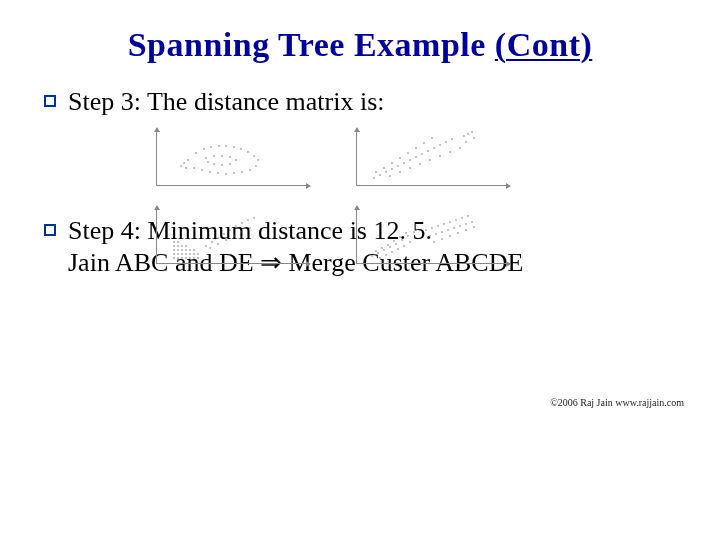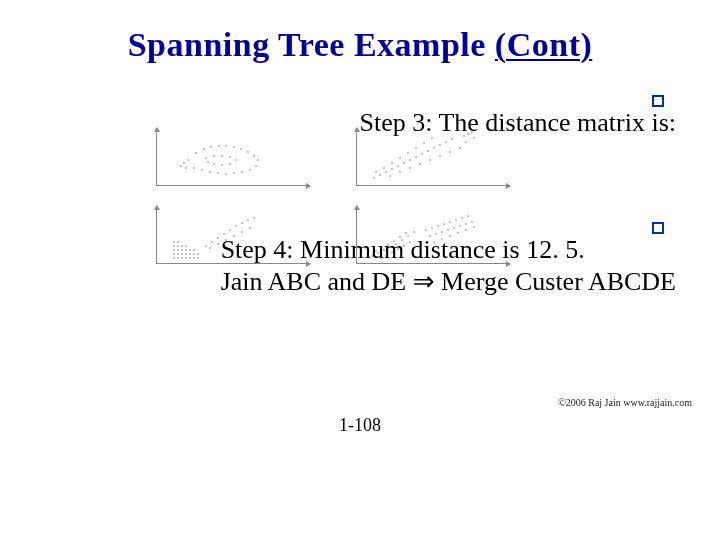--- a/index.html
+++ b/index.html
@@ -35,39 +35,38 @@
     text-underline-offset: 3px;
   }
   .body {
     position: absolute;
     top: 86px;
     left: 44px;
     right: 44px;
   }
   .bullet-row {
     display: flex;
-    align-items: flex-end;
+    align-items: flex-start;
     margin-bottom: 6px;
-    flex-direction: column;
   }
   .bullet {
     width: 12px;
     height: 12px;
     border: 2px solid #003399;
     box-sizing: border-box;
     margin-top: 9px;
     margin-right: 12px;
     flex: 0 0 auto;
   }
   .bullet-text {
     font-size: 26px;
     line-height: 1.25;
   }
   .step4-block {
-    margin-top: 73px;
+    margin-top: 96px;
   }
   .figure-area {
     position: absolute;
     top: 128px;
     left: 150px;
     width: 360px;
     height: 150px;
   }
   .plot {
     position: absolute;
@@ -126,21 +125,21 @@
     position: absolute;
     bottom: 16px;
     left: 0;
     right: 0;
     text-align: center;
     font-size: 18px;
   }
   .copyright {
     position: absolute;
     bottom: 44px;
-    right: 28px;
+    right: 36px;
     font-size: 10px;
     color: #222;
   }
   .implies {
     font-family: "Times New Roman", serif;
   }
 </style>
 </head>
 <body>
 
@@ -351,15 +350,14 @@
           <circle cx="102" cy="27" r="0.8"></circle>
             <circle cx="110" cy="24" r="0.8"></circle>
             <circle cx="118" cy="21" r="0.8"></circle>
         </g>
       </svg>
     </div>
 
   </div>
 
   <div class="copyright">©2006 Raj Jain www.rajjain.com</div>
-  <div class="footer-page">1-108</div>
 
 </div>
 
 </body></html>

